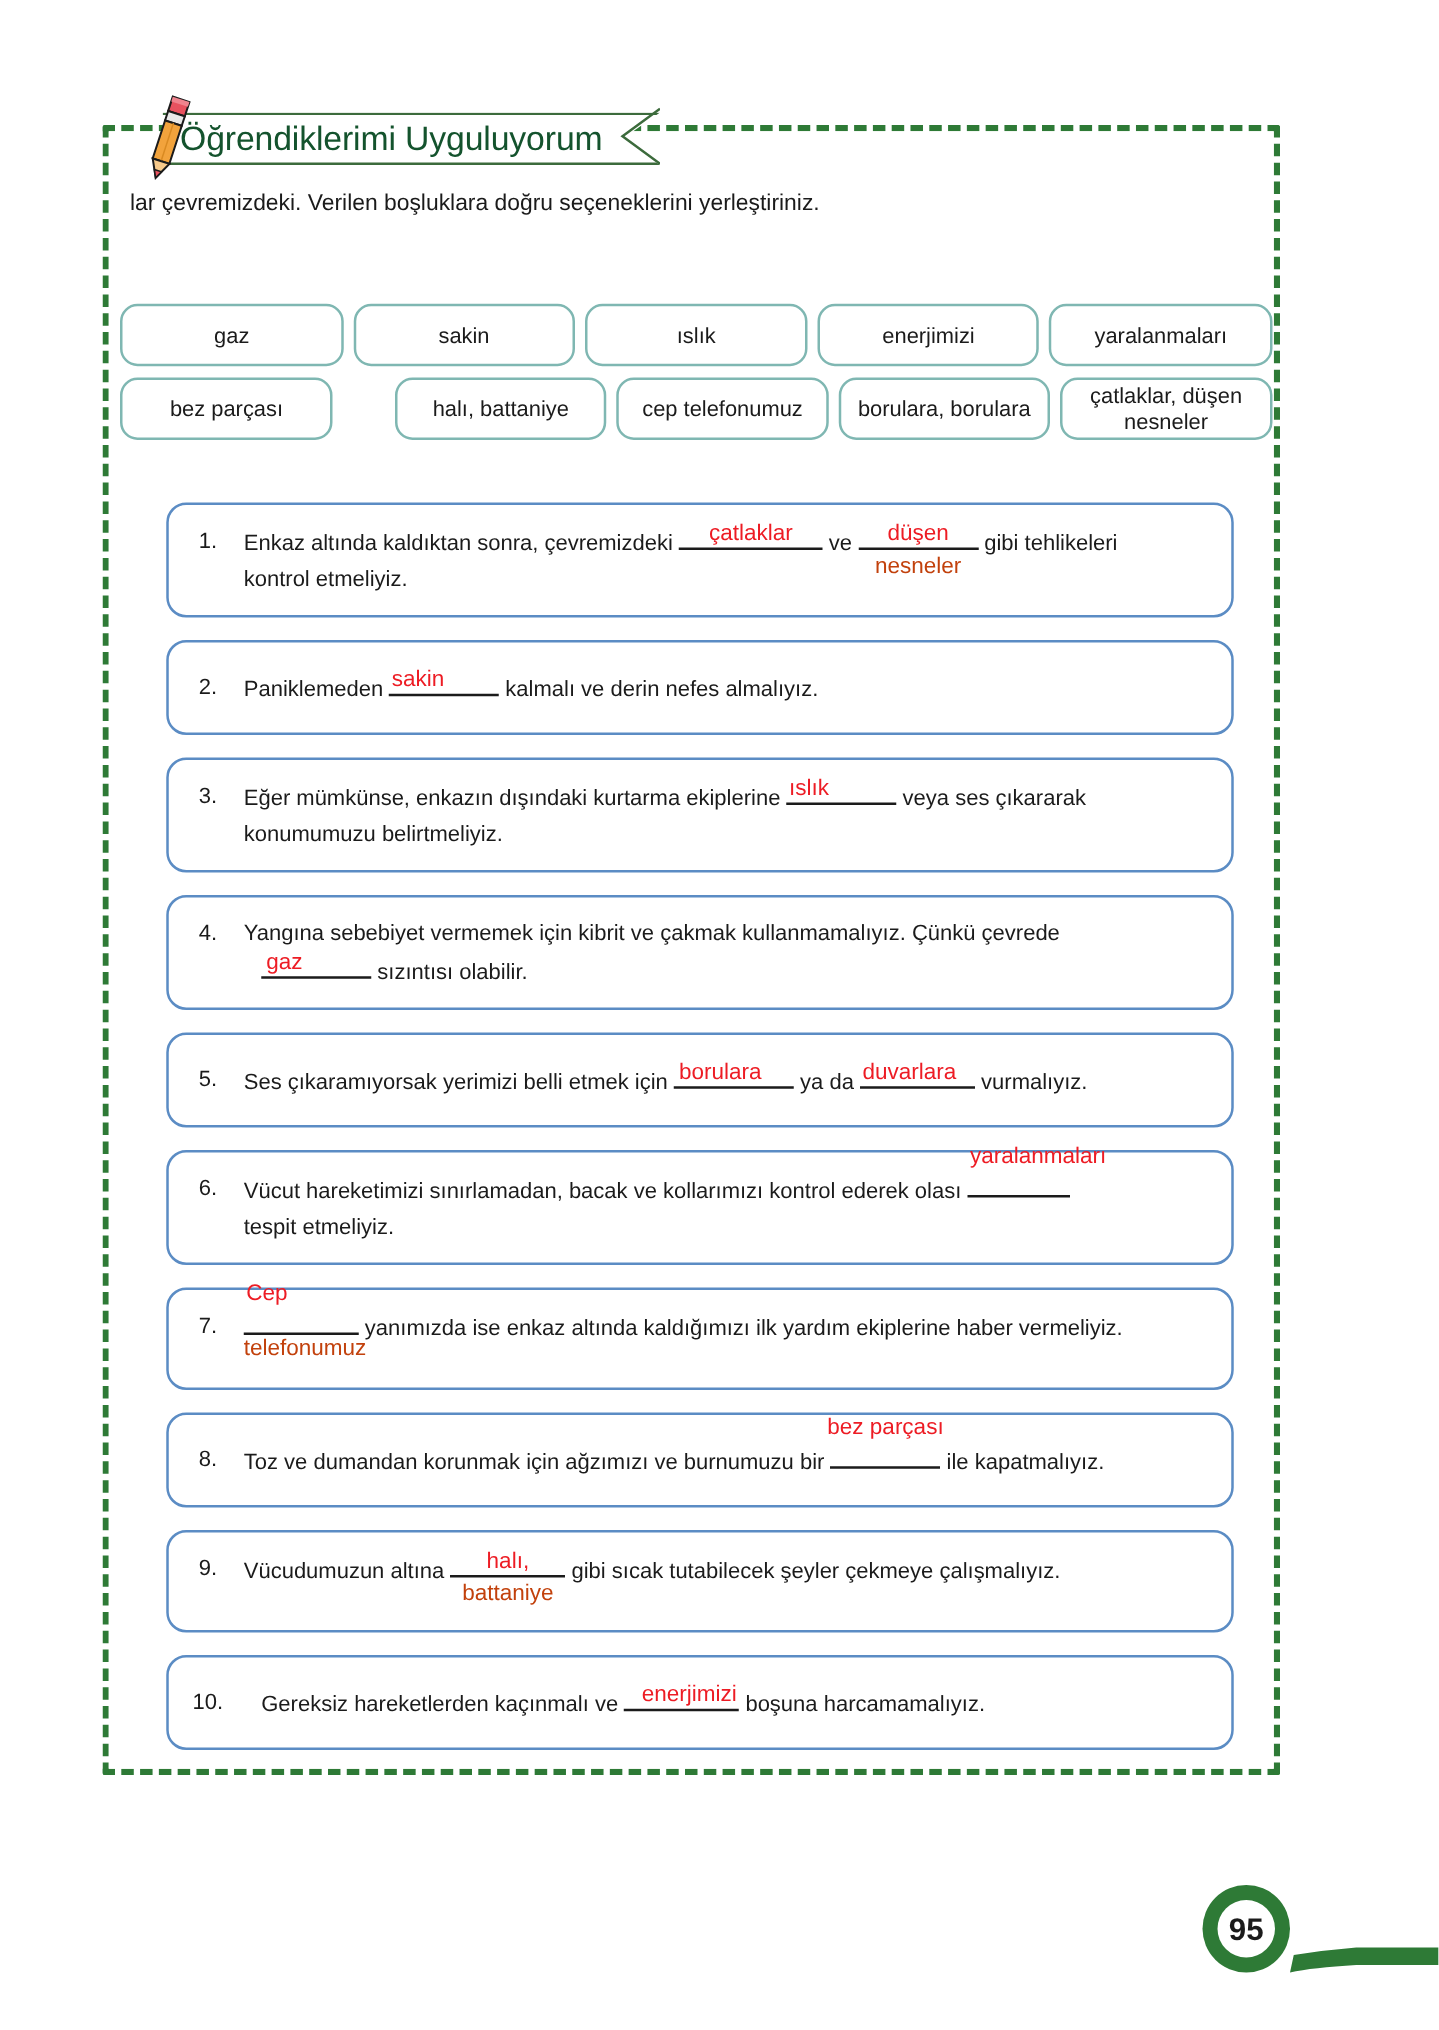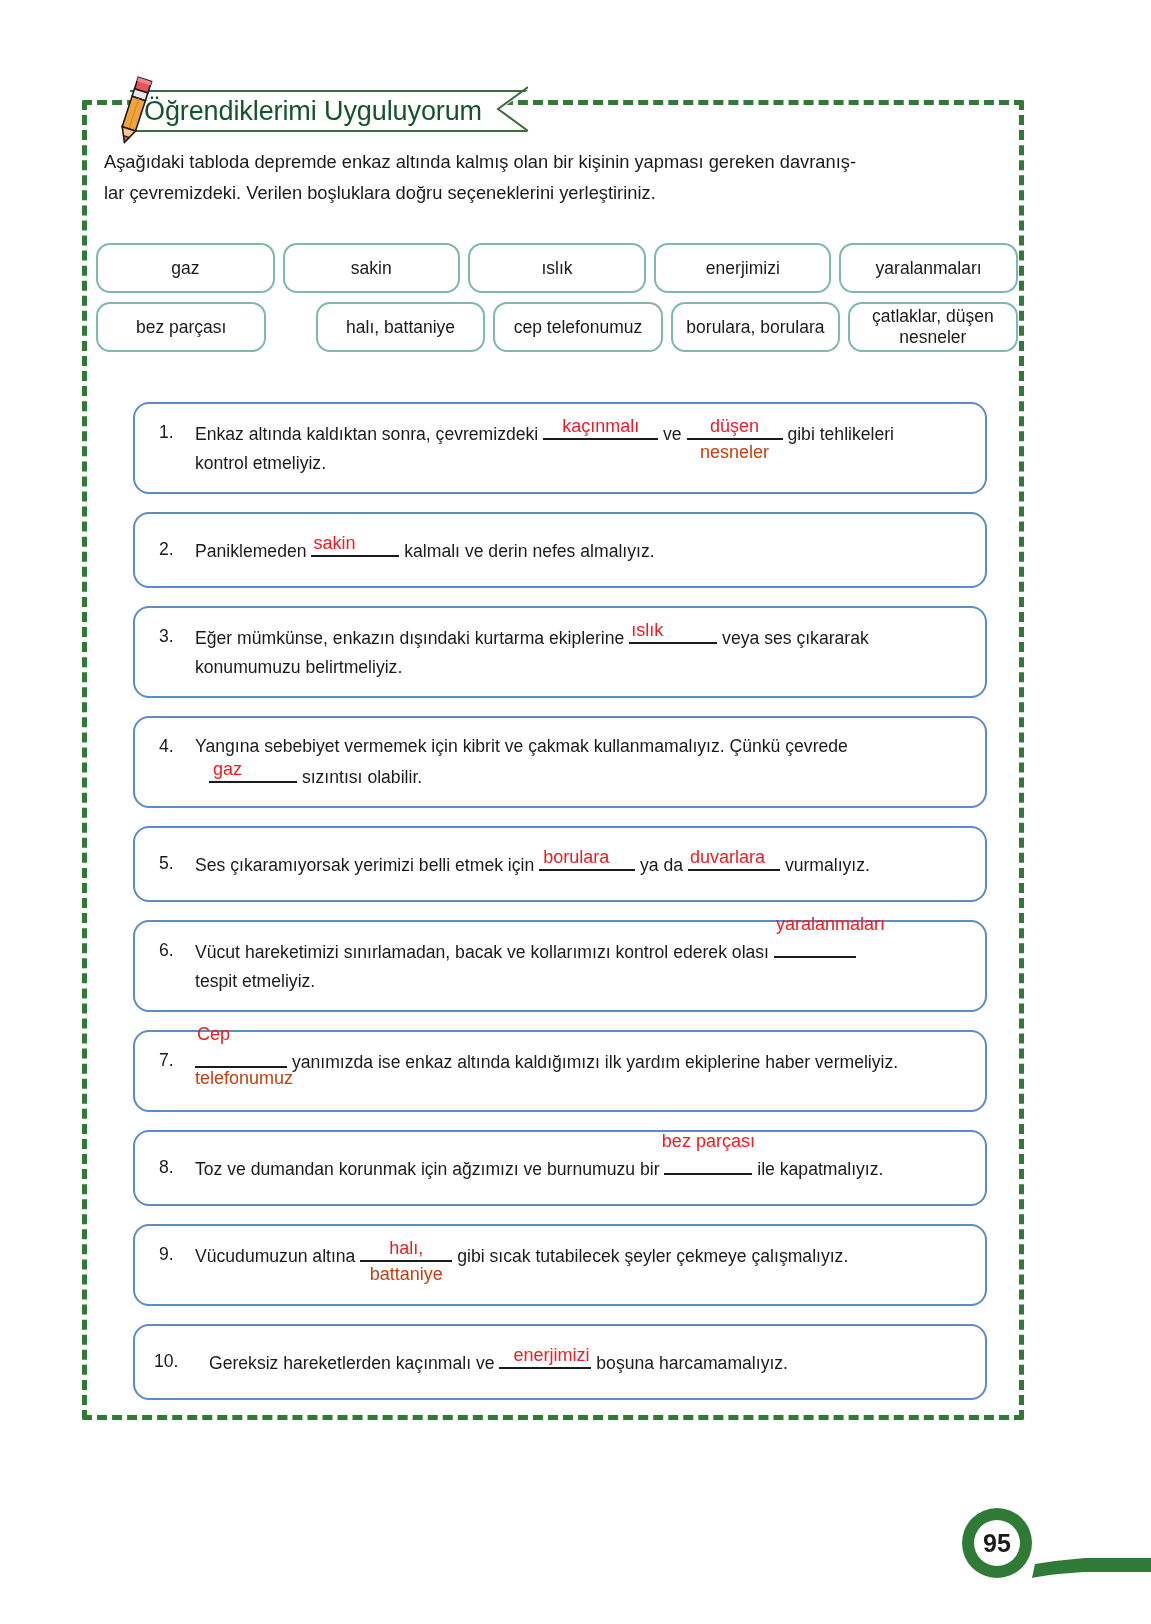--- a/index.html
+++ b/index.html
@@ -223,21 +223,20 @@
     </svg>
     <div class="banner">
       <span class="banner-title">Öğrendiklerimi Uyguluyorum</span>
     </div>
     <svg class="banner-border-right" viewBox="0 0 32 46">
       <path d="M32 1 L2 23 L32 45" fill="none" stroke="#3c6b3c" stroke-width="2"></path>
     </svg>
   </div>
 
   <div class="intro">
-    <div>Aşağıdaki tabloda depremde enkaz altında kalmış olan bir kişinin yapması gereken davranış-</div>
     <div>lar çevremizdeki. Verilen boşluklara doğru seçeneklerini yerleştiriniz.</div>
   </div>
 
   <div class="wordbank">
     <div class="wb-row wb-row-1">
       <div class="wb-chip">gaz</div>
       <div class="wb-chip">sakin</div>
       <div class="wb-chip">ıslık</div>
       <div class="wb-chip">enerjimizi</div>
       <div class="wb-chip">yaralanmaları</div>
@@ -251,21 +250,21 @@
     </div>
   </div>
 
   <div class="qlist">
 
     <div class="qbox h2">
       <div class="qline">
         <span class="qnum">1.</span>
         <span class="qtext">
           <span>Enkaz altında kaldıktan sonra, çevremizdeki</span>
-          <span class="blank" style="width:115px"><span class="ans center">kaçınmalı</span></span>
+          <span class="blank" style="width:115px"><span class="ans center">çatlaklar</span></span>
           <span>ve</span>
           <span class="blank" style="width:96px"><span class="ans center">düşen</span><span class="ans2" style="left:50%;transform:translateX(-50%);top:24px">nesneler</span></span>
           <span>gibi tehlikeleri</span>
           <br>
           <span>kontrol etmeliyiz.</span>
         </span>
       </div>
     </div>
 
     <div class="qbox h1" style="min-height:76px;display:flex;align-items:center">

